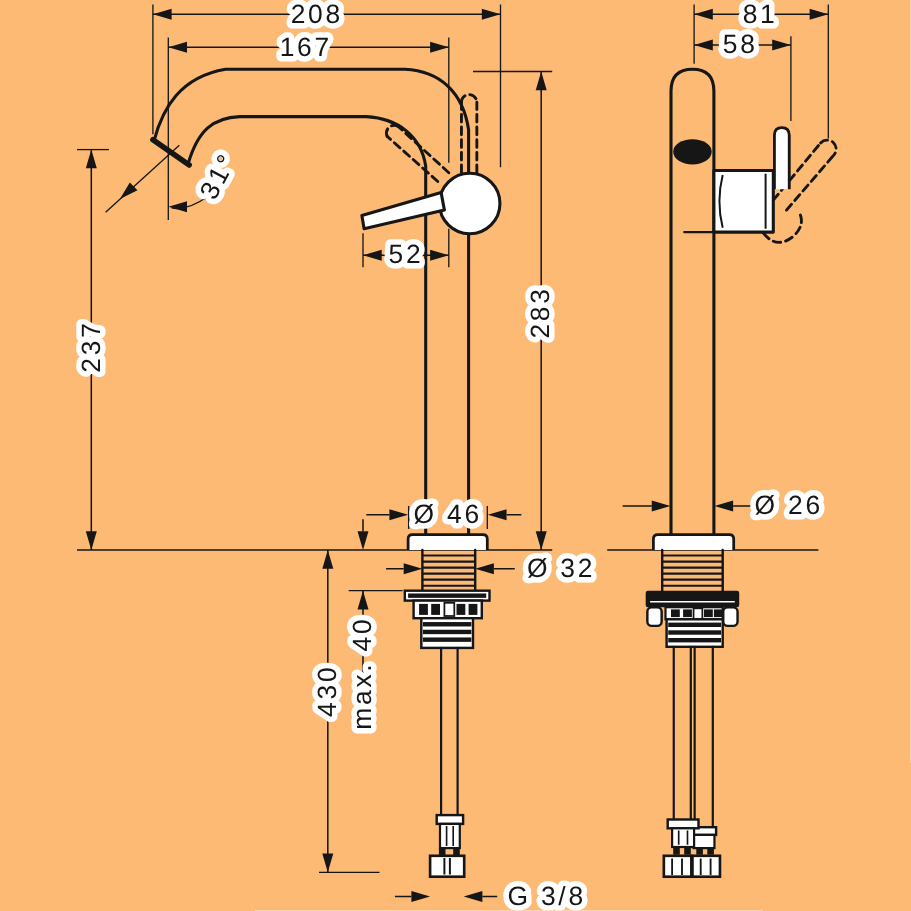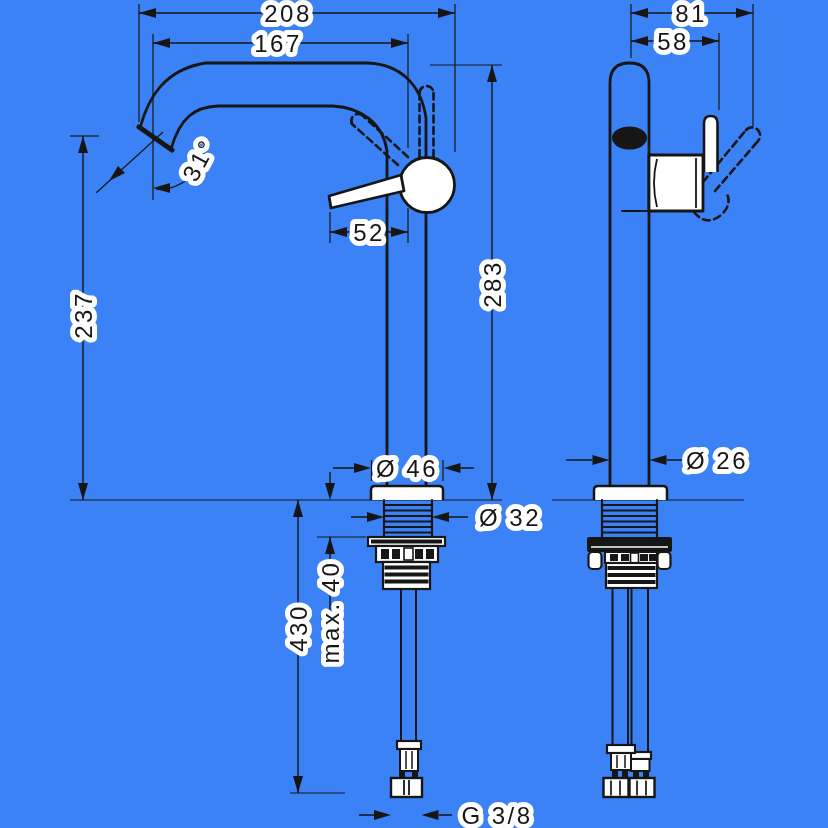--- a/index.html
+++ b/index.html
@@ -1,16 +1,16 @@
 <!DOCTYPE html>
 <html><head>
 <meta charset="utf-8">
 <style>
   html,body{margin:0;padding:0;background:#fff;}
-  .stage{width:828px;height:828px;position:relative;background:#3b82f6;overflow:hidden;}
+  .stage{width:828px;height:828px;position:relative;background:#fdba74;overflow:hidden;}
   svg{display:block;}
   .ol{fill:none;stroke:#161616;stroke-width:2.8;stroke-linecap:round;stroke-linejoin:round;}
   .olf{fill:#fff;stroke:#161616;stroke-width:2.8;stroke-linejoin:round;}
   .ol2{fill:none;stroke:#161616;stroke-width:2.2;stroke-linecap:round;}
   .olf2{fill:#fff;stroke:#161616;stroke-width:2.2;}
   .tl{fill:none;stroke:#161616;stroke-width:2;stroke-linecap:round;}
   .dim{fill:none;stroke:#161616;stroke-width:1.4;}
   .ext{fill:none;stroke:#161616;stroke-width:1.2;}
   .dash{fill:none;stroke:#161616;stroke-width:2.6;stroke-dasharray:7 4.5;stroke-linecap:round;}
   .arr{fill:#161616;stroke:none;}

